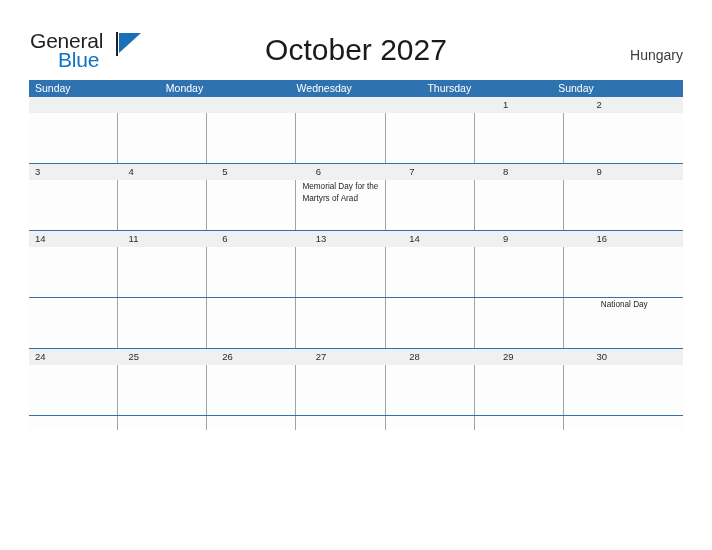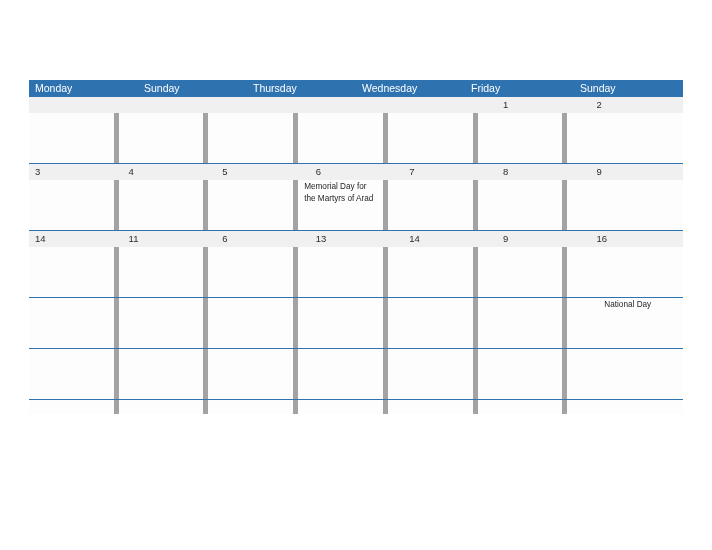--- a/index.html
+++ b/index.html
@@ -162,43 +162,56 @@
   .num-cell:last-child { border-right: none; }
 
   .body-cell {
     flex: 1 1 0;
     box-sizing: border-box;
     padding: 1px 5px 0 6px;
     font-size: 8.2px;
     line-height: 12.3px;
     color: #1f1f1f;
     font-family: "Liberation Sans", sans-serif;
-    border-right: 5px solid #a3a3a3;
+    border-right: 1px solid #a3a3a3;
     overflow: hidden;
   }
   .body-cell:last-child { border-right: none; margin-left: 31px; }
 
   .event {
     display: block;
   }
 </style>
 </head>
 <body>
 
 <div id="page">
 
+  <div id="header">
+
+    <div id="logo">
+      <span class="logo-general">General</span>
+      <span class="logo-bar"></span>
+      <span class="logo-tri"></span>
+      <span class="logo-blue">Blue</span>
+    </div>
+
+    <div id="title">October 2027</div>
+
+    <div id="country">Hungary</div>
+
+  </div>
 
   <div id="calendar">
 
     <div class="dow-row" id="dow-row">
+        <div class="dow-cell">Sunday</div>
         <div class="dow-cell">Monday</div>
-        <div class="dow-cell">Sunday</div>
+        <div class="dow-cell">Wednesday</div>
         <div class="dow-cell">Thursday</div>
-        <div class="dow-cell">Wednesday</div>
-        <div class="dow-cell">Friday</div>
         <div class="dow-cell">Sunday</div>
       </div>
 
     <div id="weeks">
         <div class="week first">
           <div class="week-num-band">
             <div class="num-cell"></div>
             <div class="num-cell"></div>
             <div class="num-cell"></div>
             <div class="num-cell"></div>
@@ -265,20 +278,29 @@
             <div class="body-cell"></div>
             <div class="body-cell"></div>
             <div class="body-cell"></div>
             <div class="body-cell"></div>
             <div class="body-cell">
               <span class="event">National Day</span>
             </div>
           </div>
         </div>
         <div class="week">
+          <div class="week-num-band">
+            <div class="num-cell">24</div>
+            <div class="num-cell">25</div>
+            <div class="num-cell">26</div>
+            <div class="num-cell">27</div>
+            <div class="num-cell">28</div>
+            <div class="num-cell">29</div>
+            <div class="num-cell">30</div>
+          </div>
           <div class="week-body">
             <div class="body-cell"></div>
             <div class="body-cell"></div>
             <div class="body-cell"></div>
             <div class="body-cell"></div>
             <div class="body-cell"></div>
             <div class="body-cell"></div>
             <div class="body-cell"></div>
           </div>
         </div>

